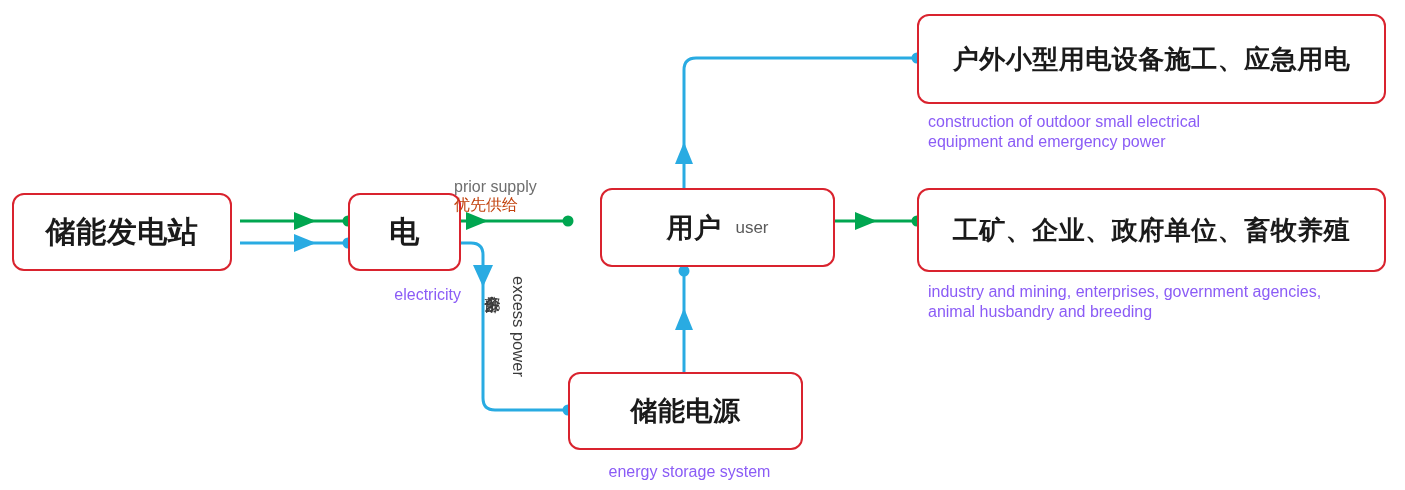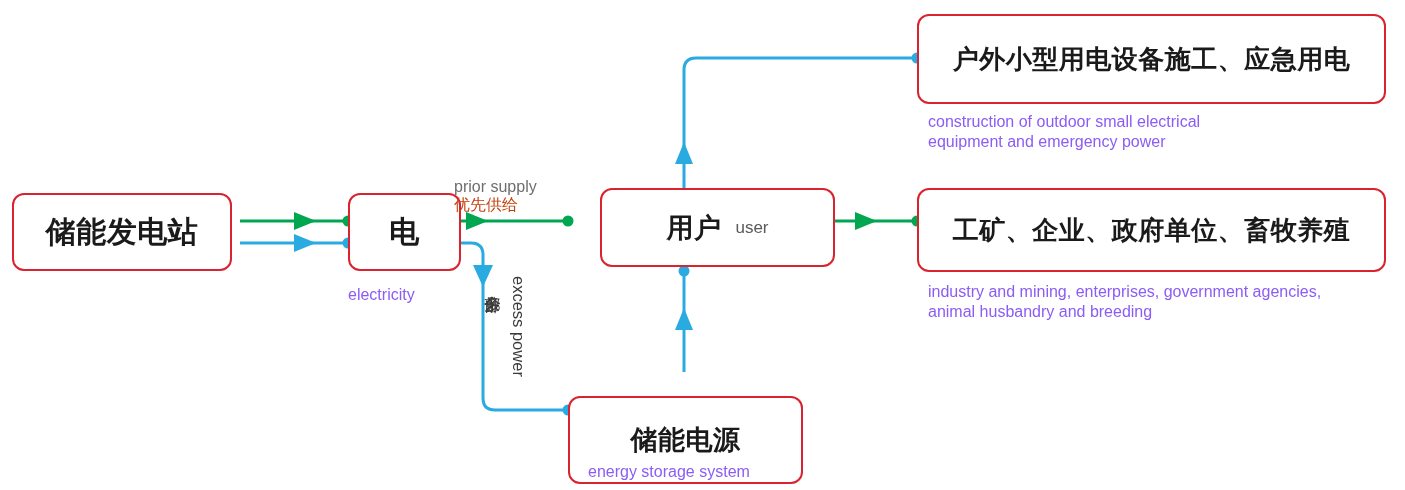--- a/index.html
+++ b/index.html
@@ -131,31 +131,31 @@
     </g>
   </svg>
 
   <div class="node" style="left:12px; top:193px; width:220px; height:78px;justify-content:center;">
     <span class="cn" style="font-size:30px;">储能发电站</span>
   </div>
 
   <div class="node" style="left:348px; top:193px; width:113px; height:78px;">
     <span class="cn" style="font-size:30px;">电</span>
   </div>
-  <div class="caption" style="left:348px; top:285px; width:113px; text-align:left;">electricity</div>
+  <div class="caption" style="left:348px; top:285px; width:113px; text-align:right;">electricity</div>
 
   <div class="node" style="left:568px; top:188px; width:235px; height:79px;margin-left:32px;">
     <span class="cn" style="font-size:27px;">用户</span>
     <span class="en-inline" style="font-size:17px;">user</span>
   </div>
 
-  <div class="node" style="left:568px; top:396px; width:235px; height:88px;">
+  <div class="node" style="left:568px; top:372px; width:235px; height:78px;">
     <span class="cn" style="font-size:27px;">储能电源</span>
   </div>
-  <div class="caption" style="left:588px; top:462px; width:235px; ">energy storage system</div>
+  <div class="caption" style="left:572px; top:462px; width:235px; text-align:center;">energy storage system</div>
 
   <div class="node" style="left:917px; top:14px; width:469px; height:90px;">
     <span class="cn" style="font-size:26px;">户外小型用电设备施工、应急用电</span>
   </div>
   <div class="caption" style="left:928px; top:112px; width:470px; text-align:left;">construction of outdoor small electrical
 equipment and emergency power</div>
 
   <div class="node" style="left:917px; top:188px; width:469px; height:84px;">
     <span class="cn" style="font-size:26px;text-align:right;">工矿、企业、政府单位、畜牧养殖</span>
   </div>

